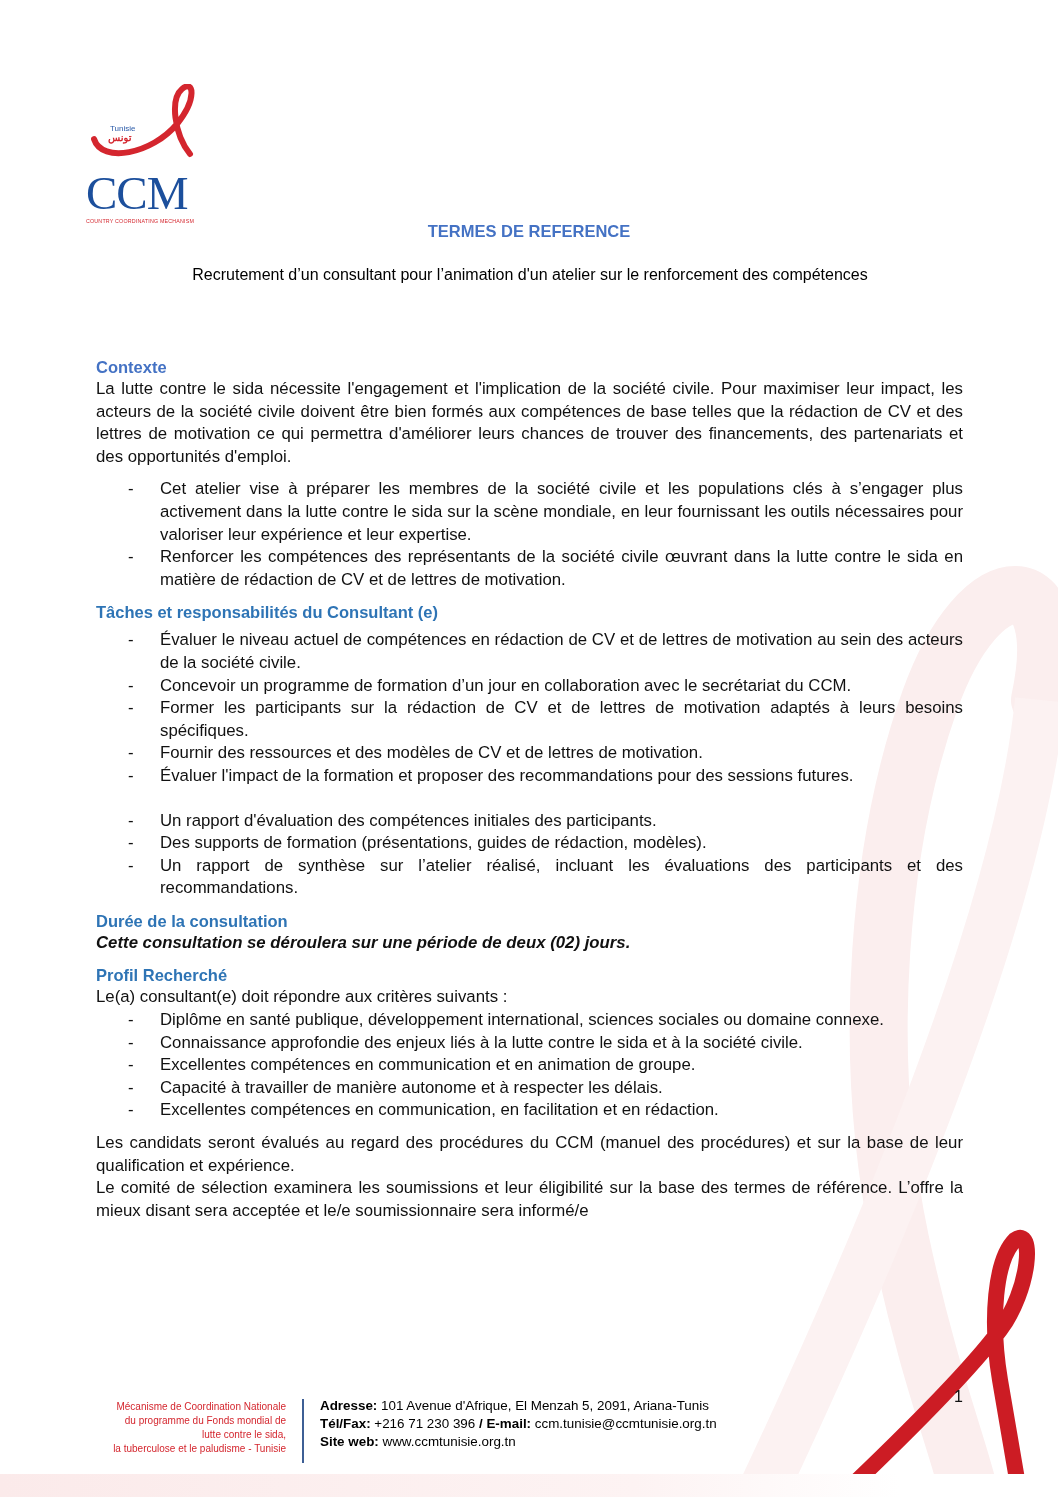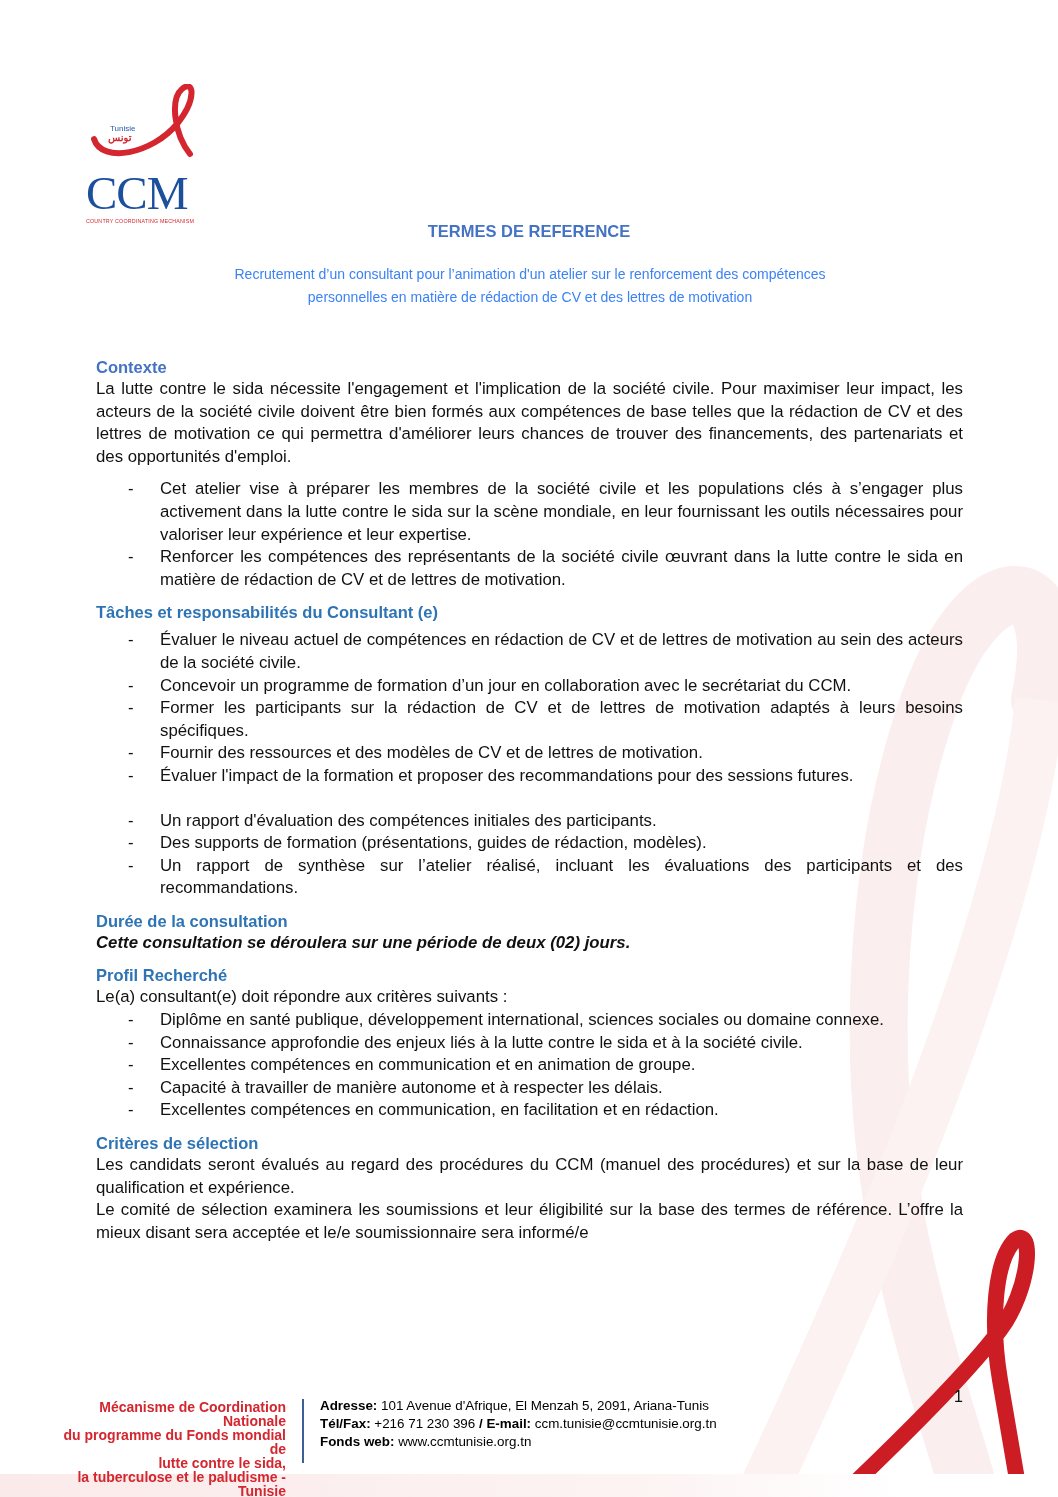--- a/index.html
+++ b/index.html
@@ -17,38 +17,38 @@
     
     .logo { position: absolute; left: 82px; top: 84px; width: 150px; height: 145px; }
     .logo svg { position: absolute; left: 0; top: 0; }
     .logo-tunisie { position: absolute; left: 28px; top: 40px; font-size: 8px; color: #2a5aa8; }
     .logo-ar { position: absolute; left: 26px; top: 48px; font-size: 10px; font-weight: bold; color: #d4262e; }
     .logo-ccm { position: absolute; left: 4px; top: 86px; font-family: "Liberation Serif", serif; font-size: 47px; color: #1c4f9c; letter-spacing: -1px; line-height: 1; text-align: center; }
     .logo-sub { position: absolute; left: 4px; top: 134px; font-size: 5.3px; color: #d4262e; letter-spacing: 0.2px; white-space: nowrap; }
 
     
     .title { position: absolute; left: 0; width: 1058px; top: 222px; text-align: center; font-size: 16.5px; font-weight: bold; color: #4472c4; }
-    .subtitle { position: absolute; left: 100px; width: 860px; top: 263px; text-align: center; font-size: 14px; line-height: 23px; color: #3b82f6; }
+    .subtitle { position: absolute; left: 100px; width: 860px; top: 263px; text-align: center; font-size: 16px; line-height: 23px; color: #000000; }
 
     
     .content { position: absolute; left: 96px; width: 867px; top: 356px; font-size: 16.8px; line-height: 22.6px; }
     .h { font-weight: bold; color: #2e74b5; font-size: 16.5px; line-height: 22px; }
     .h.first { color: #4472c4; }
     .p { text-align: justify; }
     .sec { margin-top: 10px; }
     ul.dash { list-style: none; margin: 0; padding: 0; }
     ul.dash li { position: relative; padding-left: 64px; text-align: justify; }
     ul.dash li::before { content: "-"; position: absolute; left: 32px; top: 0; }
     .gap-after-h { height: 12px; }
     .italic-bold { font-weight: bold; font-style: italic; }
 
     .page-num { position: absolute; left: 954px; top: 1388px; font-size: 16px; color: #111; }
 
     
-    .footer-left { position: absolute; left: 52px; width: 234px; top: 1400px; text-align: right; font-size: 14px; line-height: 14px; color: #d4262e; font-weight: bold; }
+    .footer-left { position: absolute; left: 52px; width: 234px; top: 1400px; text-align: right; font-size: 10px; line-height: 14px; color: #d4262e; font-weight: normal; }
     .footer-divider { position: absolute; left: 302px; top: 1399px; width: 2px; height: 64px; background: #3d5f95; }
     .footer-right { position: absolute; left: 320px; top: 1397px; font-size: 13.4px; line-height: 18px; color: #000000; white-space: nowrap; }
     .footer-right .lbl { font-weight: bold; }
     .footer-band { position: absolute; left: 0; top: 1474px; width: 1058px; height: 23px; background: linear-gradient(90deg, #fbeaea 0%, #fdf3f3 60%, #fff 85%); }
   </style>
 </head>
 <body>
 
 <div class="page">
 
@@ -65,21 +65,20 @@
     </svg>
     <div class="logo-tunisie">Tunisie</div>
     <div class="logo-ar">تونس</div>
     <div class="logo-ccm">CCM</div>
     <div class="logo-sub">COUNTRY COORDINATING MECHANISM</div>
   </div>
 
   <div class="title">TERMES DE REFERENCE</div>
   <div class="subtitle">
     <div>Recrutement d’un consultant pour l’animation d'un atelier sur le renforcement des compétences</div>
-    <div>personnelles en matière de rédaction de CV et des lettres de motivation</div>
   </div>
 
   <div class="content">
 
     <div>
       <div class="h first">Contexte</div>
       <div class="p">La lutte contre le sida nécessite l'engagement et l'implication de la société civile. Pour maximiser leur impact, les acteurs de la société civile doivent être bien formés aux compétences de base telles que la rédaction de CV et des lettres de motivation ce qui permettra d'améliorer leurs chances de trouver des financements, des partenariats et des opportunités d'emploi.</div>
     </div>
 
     <div class="sec">
@@ -121,21 +120,20 @@
       <ul class="dash">
         <li>Diplôme en santé publique, développement international, sciences sociales ou domaine connexe.</li>
         <li>Connaissance approfondie des enjeux liés à la lutte contre le sida et à la société civile.</li>
         <li>Excellentes compétences en communication et en animation de groupe.</li>
         <li>Capacité à travailler de manière autonome et à respecter les délais.</li>
         <li>Excellentes compétences en communication, en facilitation et en rédaction.</li>
       </ul>
     </div>
 
     <div class="sec">
-      <div class="h">Critères de sélection</div>
       <div class="p">Les candidats seront évalués au regard des procédures du CCM (manuel des procédures) et sur la base de leur qualification et expérience.</div>
       <div class="p">Le comité de sélection examinera les soumissions et leur éligibilité sur la base des termes de référence. L’offre la mieux disant sera acceptée et le/e soumissionnaire sera informé/e</div>
     </div>
   </div>
 
   <div class="page-num">1</div>
 
   <div class="footer-band"></div>
   <div class="footer-left">
     <div>Mécanisme de Coordination Nationale</div>
@@ -148,17 +146,17 @@
     <div>
       <span class="lbl">Adresse:</span>
       <span>101 Avenue d'Afrique, El Menzah 5, 2091, Ariana-Tunis</span>
     </div>
     <div>
       <span class="lbl">Tél/Fax:</span>
       <span>+216  71 230 396</span><span class="lbl"> / </span><span class="lbl">E-mail:</span>
       <span>ccm.tunisie@ccmtunisie.org.tn</span>
     </div>
     <div>
-      <span class="lbl">Fonds web:</span>
+      <span class="lbl">Site web:</span>
       <span>www.ccmtunisie.org.tn</span>
     </div>
   </div>
 </div>
 
 </body></html>

